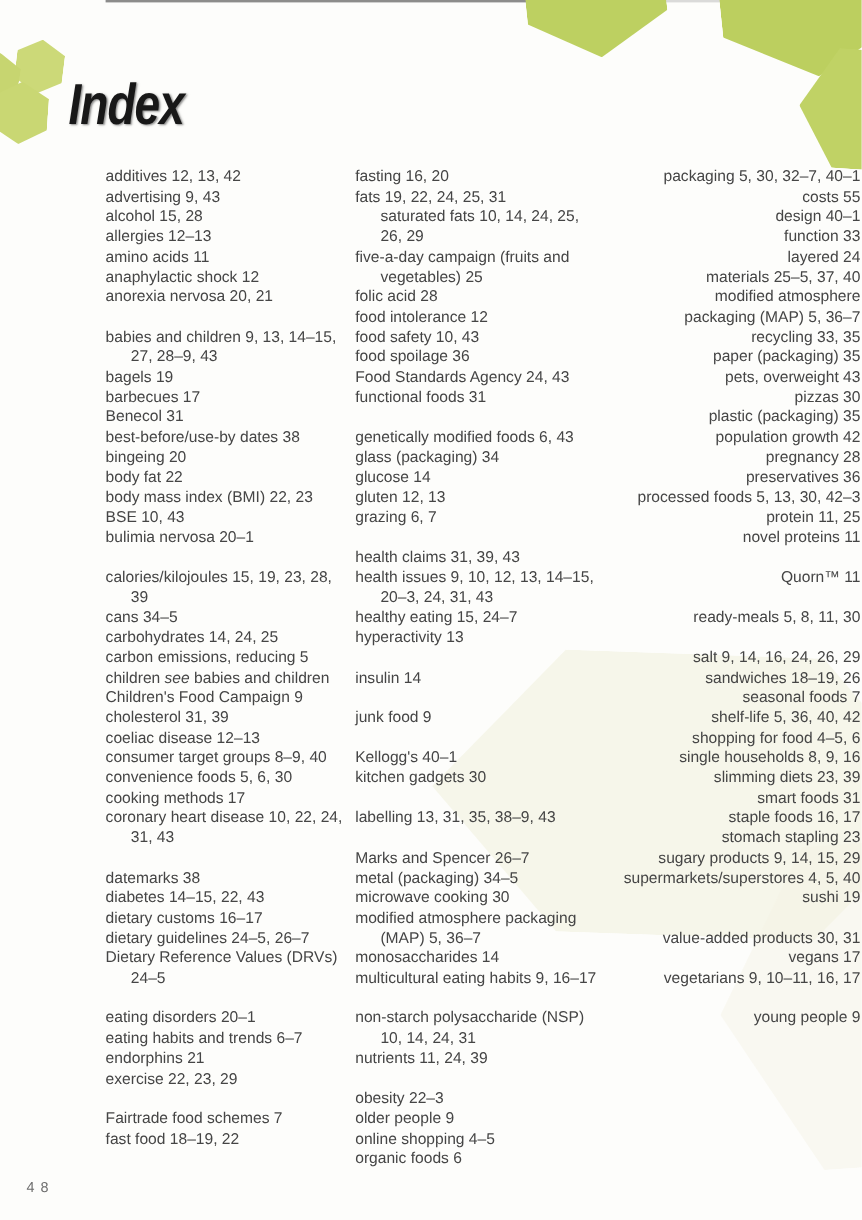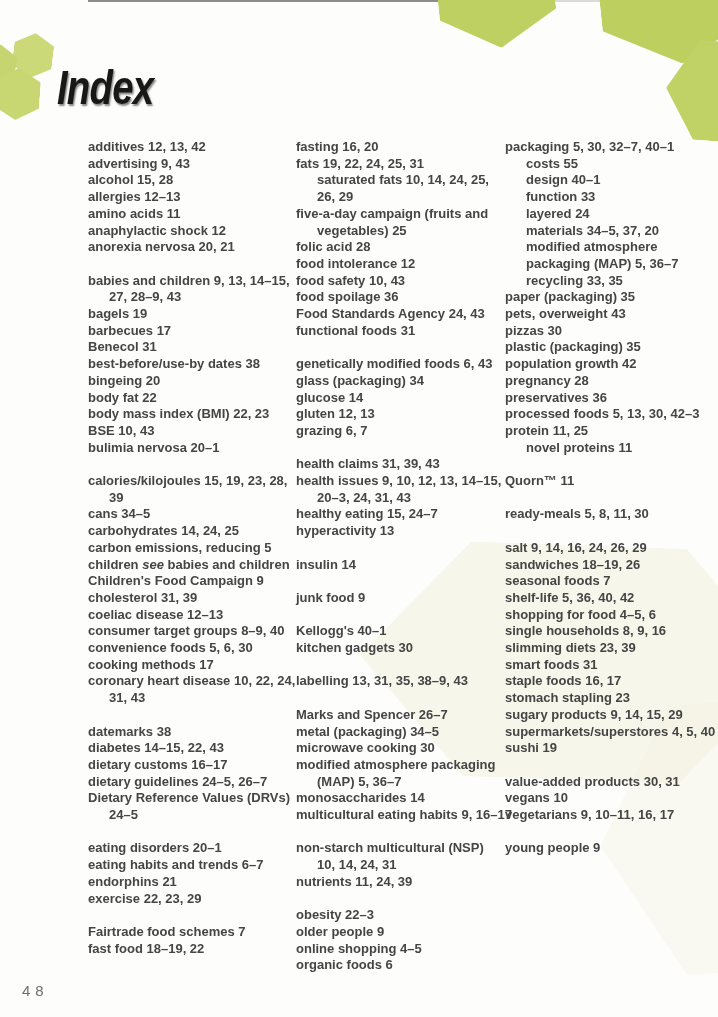--- a/index.html
+++ b/index.html
@@ -32,33 +32,33 @@
   .title{
     position:absolute;left:57px;top:60px;z-index:3;
     font-size:48px;font-weight:bold;font-style:italic;
     color:#181818;letter-spacing:-1px;
     transform:scaleX(.8);transform-origin:left top;
     text-shadow:1.5px 1.5px 2px rgba(40,40,40,.55);
   }
 
   
   .cols{position:absolute;top:139px;left:0;width:718px;z-index:2;}
-  .col{position:absolute;top:0;font-size:13px;line-height:16.7px;color:#454545;font-weight:bold;}
+  .col{position:absolute;top:0;font-size:13px;line-height:16.7px;color:#454545;}
   .col-1{left:88px;width:206px;}
   .col-2{left:296px;width:206px;}
-  .col-3{left:505px;width:212px;}
+  .col-3{left:505px;width:212px;text-align:right;}
   .group{margin:0 0 16.7px 0;}
   .line{white-space:nowrap;}
   .line.ind{padding-left:21px;}
   .line i{font-style:italic;}
 
   
   .page-number{
     position:absolute;left:22px;top:982px;z-index:3;
-    font-size:15px;color:#6e6e6e;letter-spacing:5px;
+    font-size:12px;color:#6e6e6e;letter-spacing:5px;
   }
 </style>
 </head>
 <body>
 
 <div class="page">
 
   <div class="hex-flat hex-bg-1"></div>
   <div class="hex-flat hex-bg-2"></div>
 
@@ -179,39 +179,39 @@
         <div class="group">
           <div class="line">Marks and Spencer 26–7</div>
           <div class="line">metal (packaging) 34–5</div>
           <div class="line">microwave cooking 30</div>
           <div class="line">modified atmosphere packaging</div>
           <div class="line ind">(MAP) 5, 36–7</div>
           <div class="line">monosaccharides 14</div>
           <div class="line">multicultural eating habits 9, 16–17</div>
         </div>
         <div class="group">
-          <div class="line">non-starch multicultural (NSP)</div>
+          <div class="line">non-starch polysaccharide (NSP)</div>
           <div class="line ind">10, 14, 24, 31</div>
           <div class="line">nutrients 11, 24, 39</div>
         </div>
         <div class="group">
           <div class="line">obesity 22–3</div>
           <div class="line">older people 9</div>
           <div class="line">online shopping 4–5</div>
           <div class="line">organic foods 6</div>
         </div>
       </div>
     <div class="col col-3">
         <div class="group">
           <div class="line">packaging 5, 30, 32–7, 40–1</div>
           <div class="line ind">costs 55</div>
           <div class="line ind">design 40–1</div>
           <div class="line ind">function 33</div>
           <div class="line ind">layered 24</div>
-          <div class="line ind">materials 34–5, 37, 20</div>
+          <div class="line ind">materials 25–5, 37, 40</div>
           <div class="line ind">modified atmosphere</div>
           <div class="line ind">packaging (MAP) 5, 36–7</div>
           <div class="line ind">recycling 33, 35</div>
           <div class="line">paper (packaging) 35</div>
           <div class="line">pets, overweight 43</div>
           <div class="line">pizzas 30</div>
           <div class="line">plastic (packaging) 35</div>
           <div class="line">population growth 42</div>
           <div class="line">pregnancy 28</div>
           <div class="line">preservatives 36</div>
@@ -235,21 +235,21 @@
           <div class="line">slimming diets 23, 39</div>
           <div class="line">smart foods 31</div>
           <div class="line">staple foods 16, 17</div>
           <div class="line">stomach stapling 23</div>
           <div class="line">sugary products 9, 14, 15, 29</div>
           <div class="line">supermarkets/superstores 4, 5, 40</div>
           <div class="line">sushi 19</div>
         </div>
         <div class="group">
           <div class="line">value-added products 30, 31</div>
-          <div class="line">vegans 10</div>
+          <div class="line">vegans 17</div>
           <div class="line">vegetarians 9, 10–11, 16, 17</div>
         </div>
         <div class="group">
           <div class="line">young people 9</div>
         </div>
       </div>
   </div>
 
   <div class="page-number">48</div>
 

